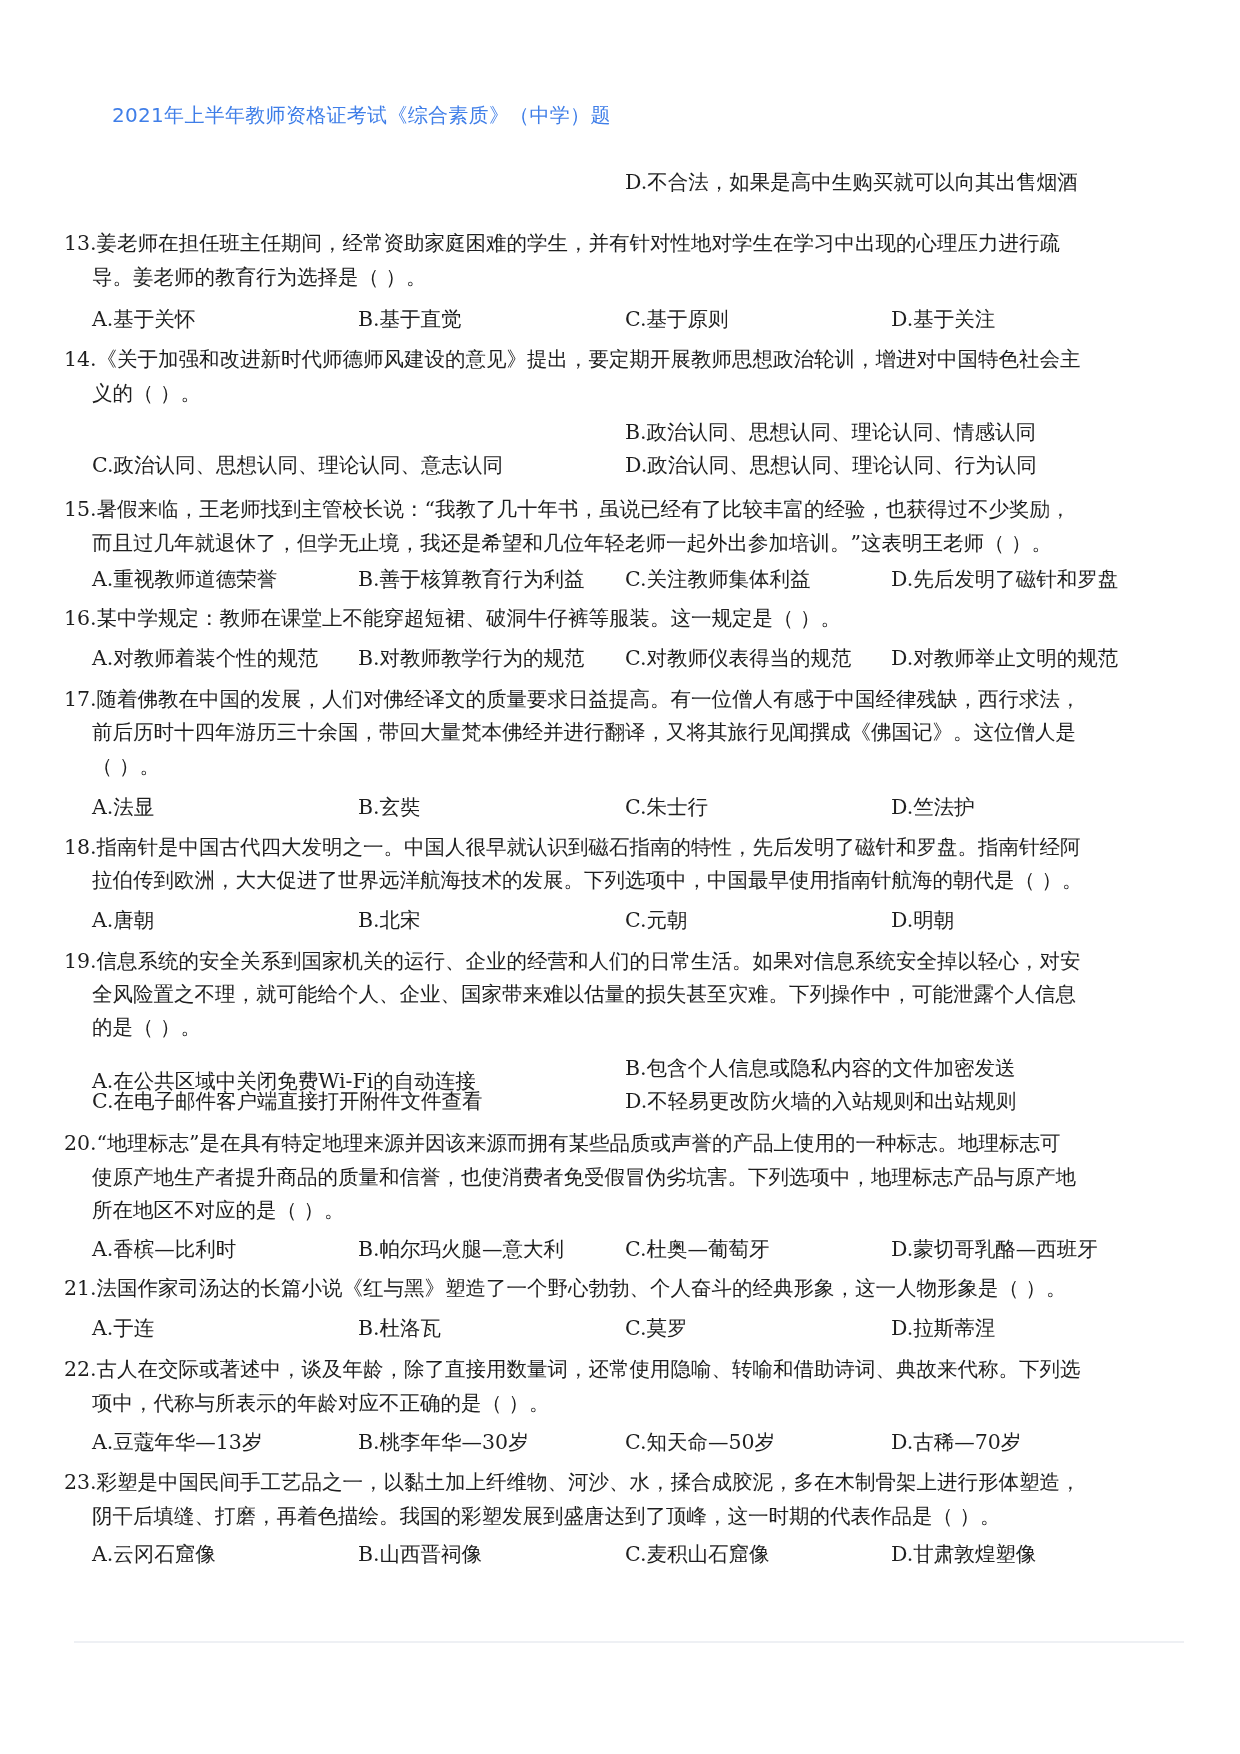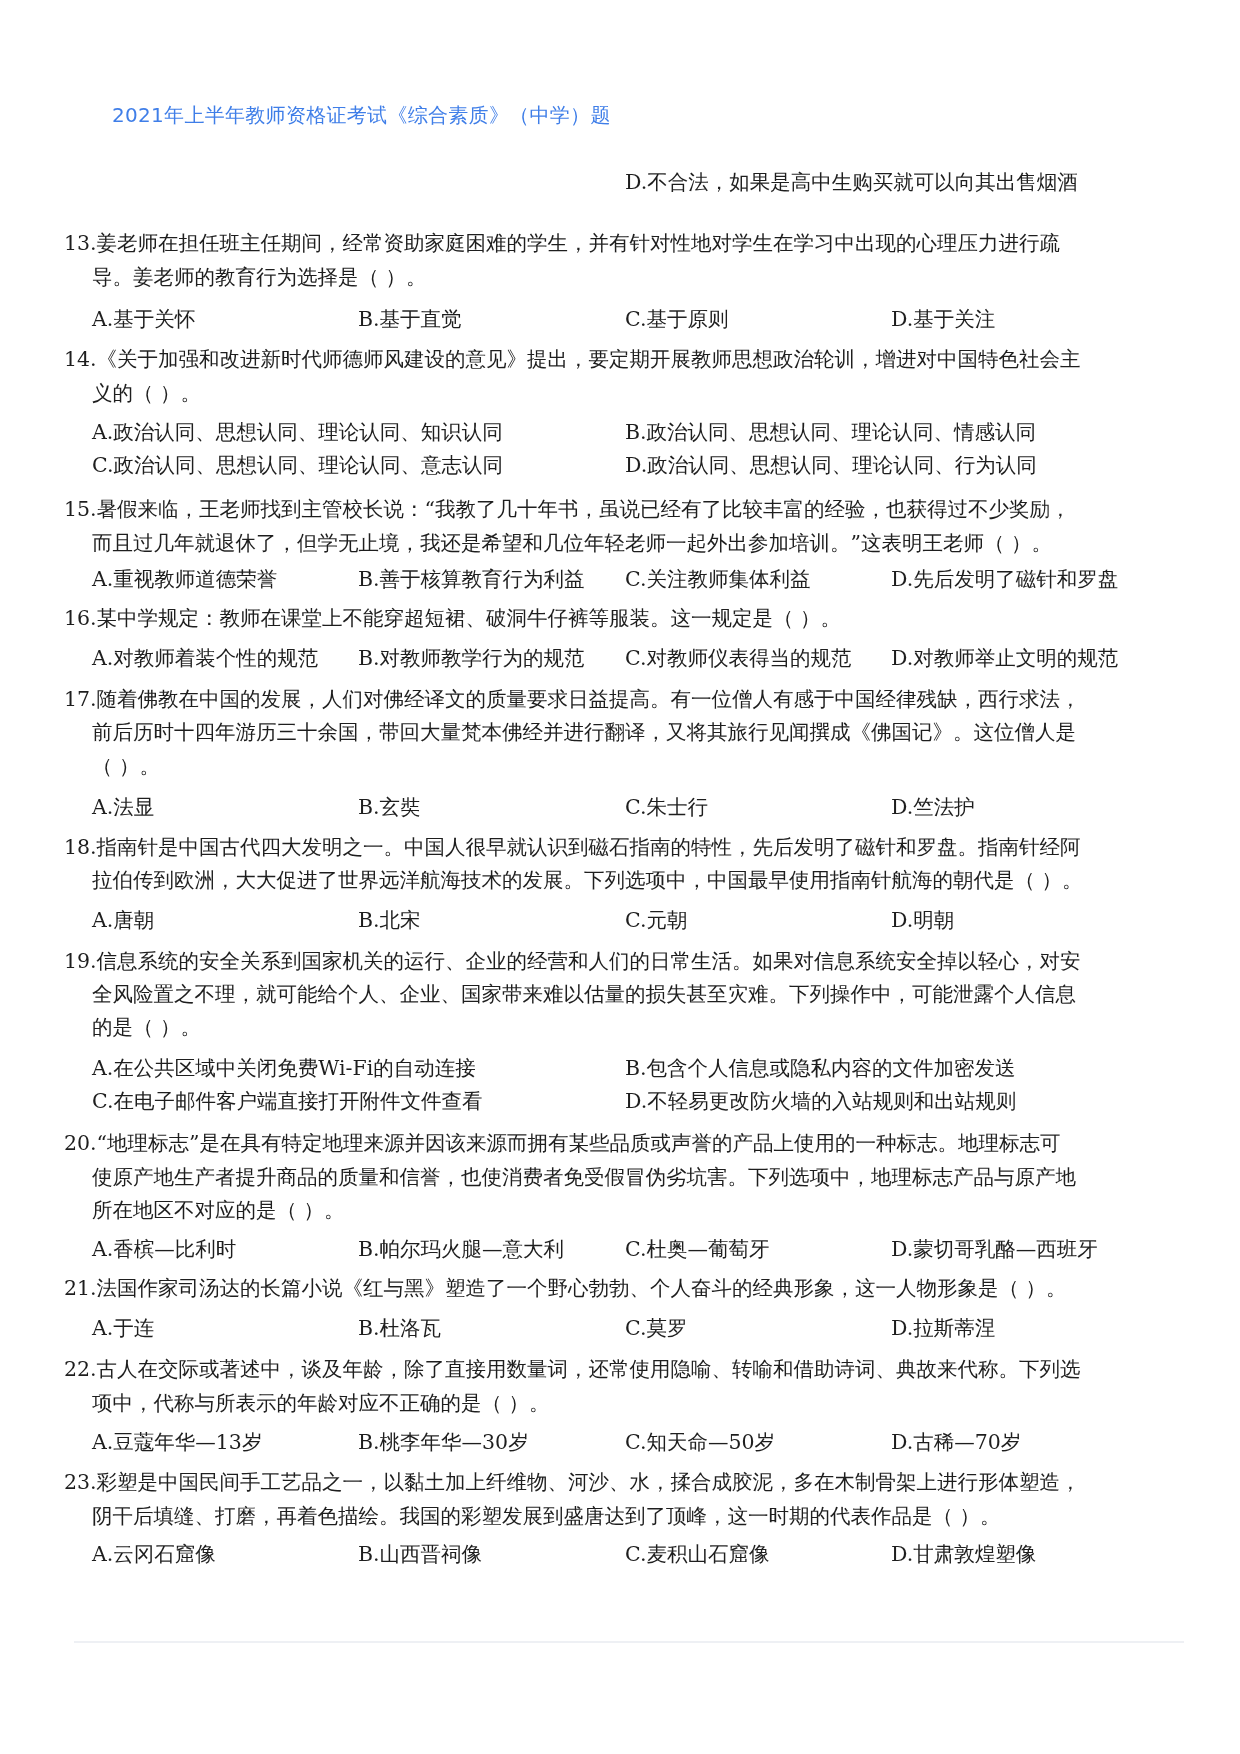--- a/index.html
+++ b/index.html
@@ -44,21 +44,20 @@
       <span class="opt" style="left:354px;">B.基于直觉</span>
       <span class="opt" style="left:621px;">C.基于原则</span>
       <span class="opt" style="left:887px;">D.基于关注</span>
     </div>
   </div>
 
   <div>
     <div class="line" style="top:346px;">14.《关于加强和改进新时代师德师风建设的意见》提出，要定期开展教师思想政治轮训，增进对中国特色社会主</div>
     <div class="line" style="top:380px; left:88px;">义的（  ）。</div>
     <div class="opts" style="top:419px;">
-      <span class="opt" style="left:88px;">A.政治认同、思想认同、理论认同、知识认同</span>
       <span class="opt" style="left:621px;">B.政治认同、思想认同、理论认同、情感认同</span>
     </div>
     <div class="opts" style="top:452px;">
       <span class="opt" style="left:88px;">C.政治认同、思想认同、理论认同、意志认同</span>
       <span class="opt" style="left:621px;">D.政治认同、思想认同、理论认同、行为认同</span>
     </div>
   </div>
 
   <div>
     <div class="line" style="top:496px;">15.暑假来临，王老师找到主管校长说：“我教了几十年书，虽说已经有了比较丰富的经验，也获得过不少奖励，</div>
@@ -102,21 +101,21 @@
       <span class="opt" style="left:621px;">C.元朝</span>
       <span class="opt" style="left:887px;">D.明朝</span>
     </div>
   </div>
 
   <div>
     <div class="line" style="top:948px;">19.信息系统的安全关系到国家机关的运行、企业的经营和人们的日常生活。如果对信息系统安全掉以轻心，对安</div>
     <div class="line" style="top:981px; left:88px;">全风险置之不理，就可能给个人、企业、国家带来难以估量的损失甚至灾难。下列操作中，可能泄露个人信息</div>
     <div class="line" style="top:1014px; left:88px;">的是（  ）。</div>
     <div class="opts" style="top:1055px;">
-      <span class="opt" style="left:88px;">A.在公共区域中关闭免费Wi-Fi的自动连接</span>
+      <span class="opt" style="left:88px;margin-top:13px;">A.在公共区域中关闭免费Wi-Fi的自动连接</span>
       <span class="opt" style="left:621px;">B.包含个人信息或隐私内容的文件加密发送</span>
     </div>
     <div class="opts" style="top:1088px;">
       <span class="opt" style="left:88px;">C.在电子邮件客户端直接打开附件文件查看</span>
       <span class="opt" style="left:621px;">D.不轻易更改防火墙的入站规则和出站规则</span>
     </div>
   </div>
 
   <div>
     <div class="line" style="top:1130px;">20.“地理标志”是在具有特定地理来源并因该来源而拥有某些品质或声誉的产品上使用的一种标志。地理标志可</div>

